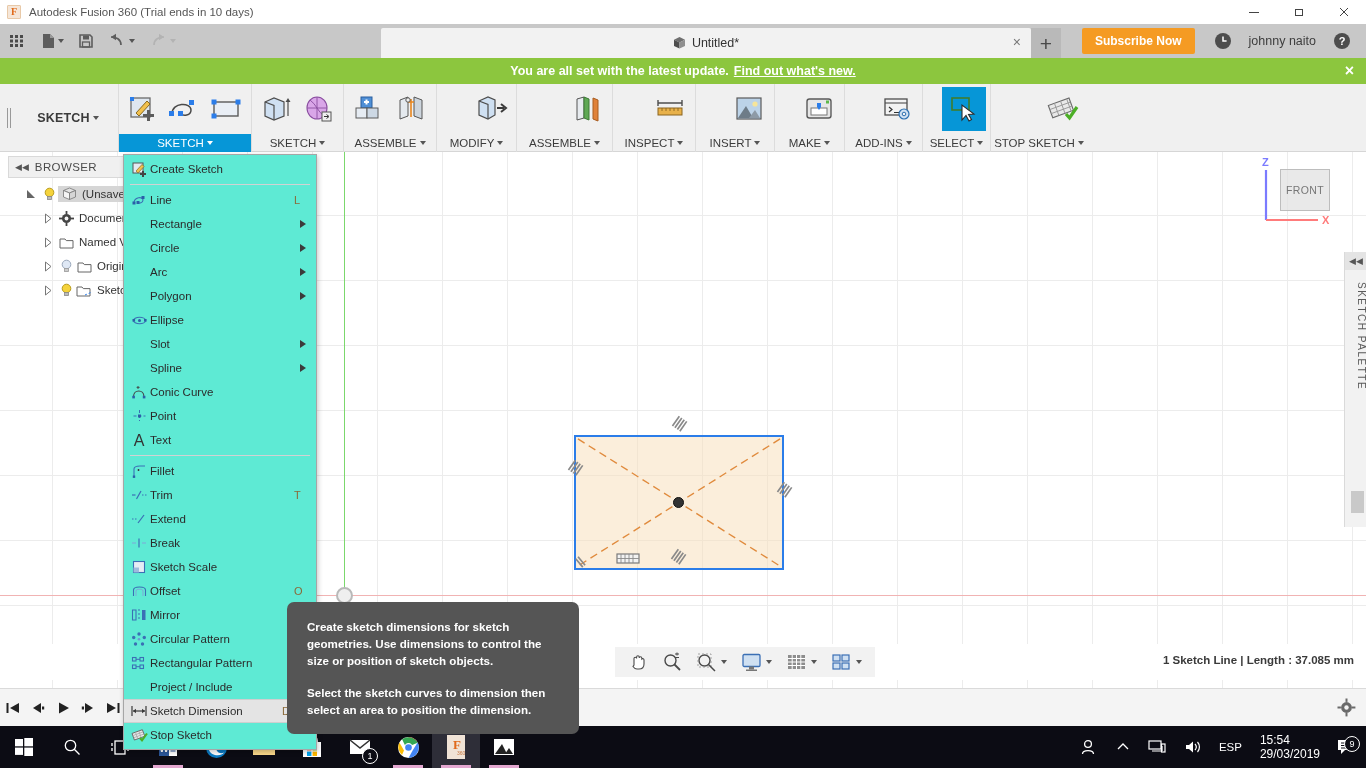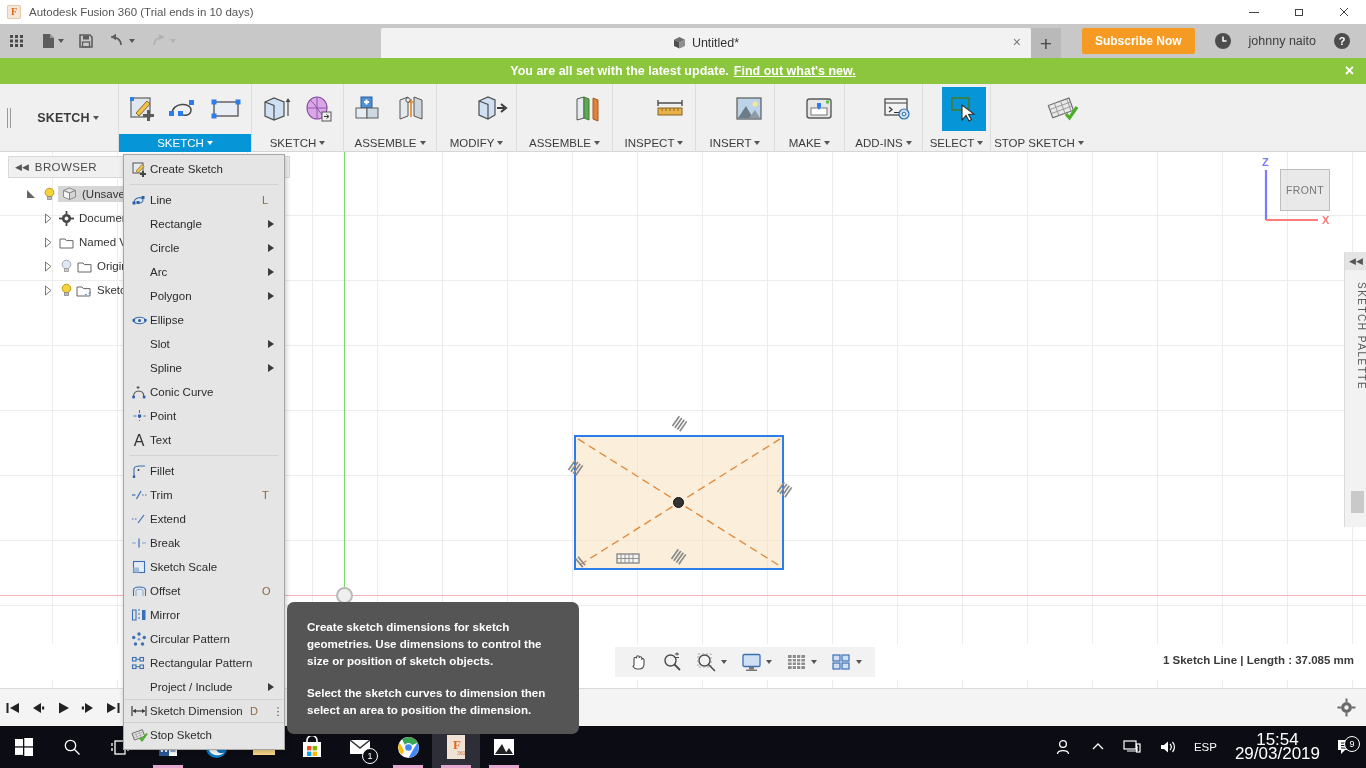--- a/index.html
+++ b/index.html
@@ -199,22 +199,22 @@
   
   .comments {
     position: absolute; left: 8px; top: 650px; width: 282px; height: 22px;
     background: #f0f0f0; border: 1px solid #d9d9d9;
     display: flex; align-items: center; justify-content: center;
     font-size: 11.5px; color: #4a4a4a; letter-spacing: .4px;
   }
 
   
   .menu {
-    position: absolute; left: 123px; top: 154px; width: 162px;
-    background: #e5e5e5; border: 1px solid #a6a6a6; box-shadow: 1px 2px 5px rgba(0,0,0,.22);
+    position: absolute; left: 123px; top: 154px; width: 194px;
+    background: #5eead4; border: 1px solid #a6a6a6; box-shadow: 1px 2px 5px rgba(0,0,0,.22);
     z-index: 40; padding: 2px 0 2px 0;
   }
   .menu-item {
     display: flex; align-items: center; height: 24px; font-size: 11.5px; color: #2b2b2b;
     padding-left: 4px; position: relative;
   }
   .menu-item.hl { background: #e4e4e4; border-top: 1px solid #cfcfcf; border-bottom: 1px solid #cfcfcf; }
   .mi-ico { width: 22px; display: flex; align-items: center; justify-content: center; }
   .mi-label { flex: 1; }
   .mi-key { color: #8a6a3a; font-size: 11px; width: 22px; text-align: left; }
@@ -264,21 +264,21 @@
   }
   .tb-item {
     width: 48px; height: 42px; display: flex; align-items: center; justify-content: center;
     position: relative;
   }
   .tb-item.active { background: #2e2e38; }
   .tb-underline { position: absolute; bottom: 0; left: 9px; width: 30px; height: 3px; background: #e3a7d0; }
   .tray { position: absolute; right: 0; top: 0; height: 42px; display: flex; align-items: center; }
   .tray-item { padding: 0 9px; color: #fff; display: flex; align-items: center; }
   .tray-lang { font-size: 11.5px; color: #fff; padding: 0 8px; }
-  .tray-clock { font-size: 17px; color: #fff; text-align: center; line-height: 14px; padding: 0 10px; }
+  .tray-clock { font-size: 12px; color: #fff; text-align: left; line-height: 14px; padding: 0 10px; }
   .tray-notif { position: relative; padding: 0 10px 0 6px; color: #fff; }
   .notif-badge {
     position: absolute; right: 6px; bottom: 4px; width: 16px; height: 16px; border-radius: 50%;
     background: #0c0c14; border: 1px solid #fff; color: #fff; font-size: 9px;
     display: flex; align-items: center; justify-content: center;
   }
   .svgw { display: block; }
 </style>
 </head>
 <body>

